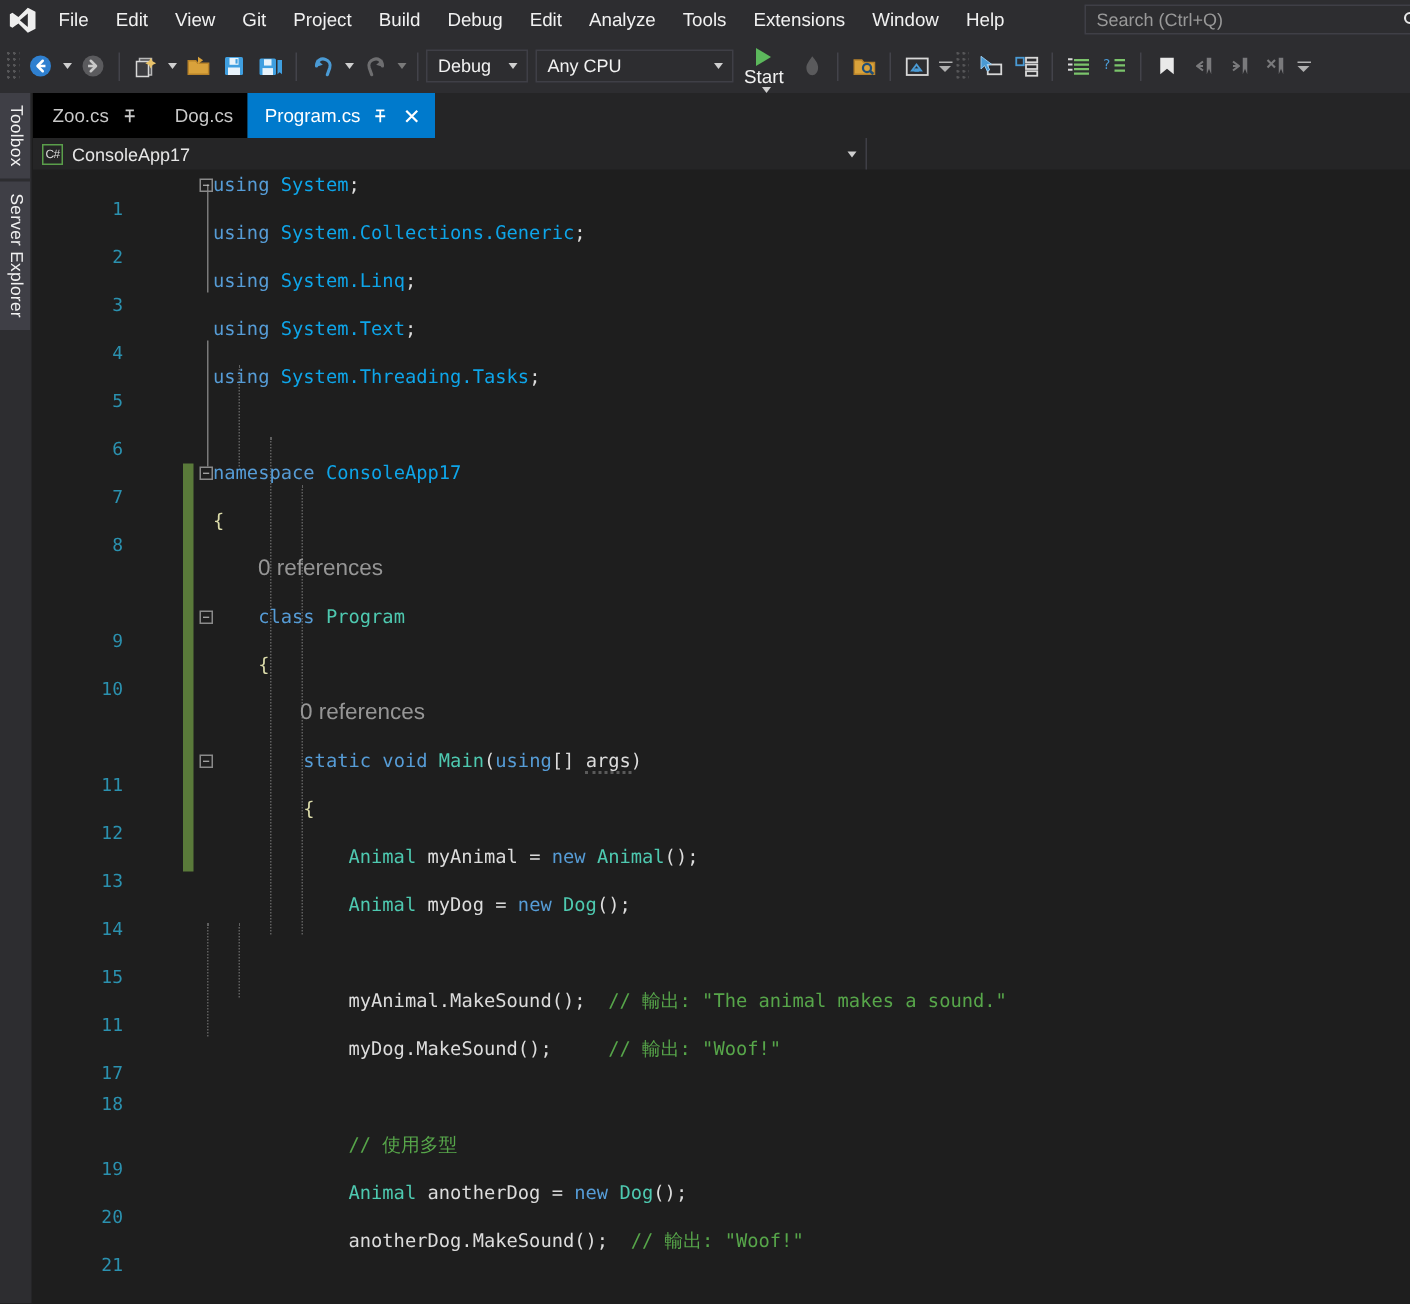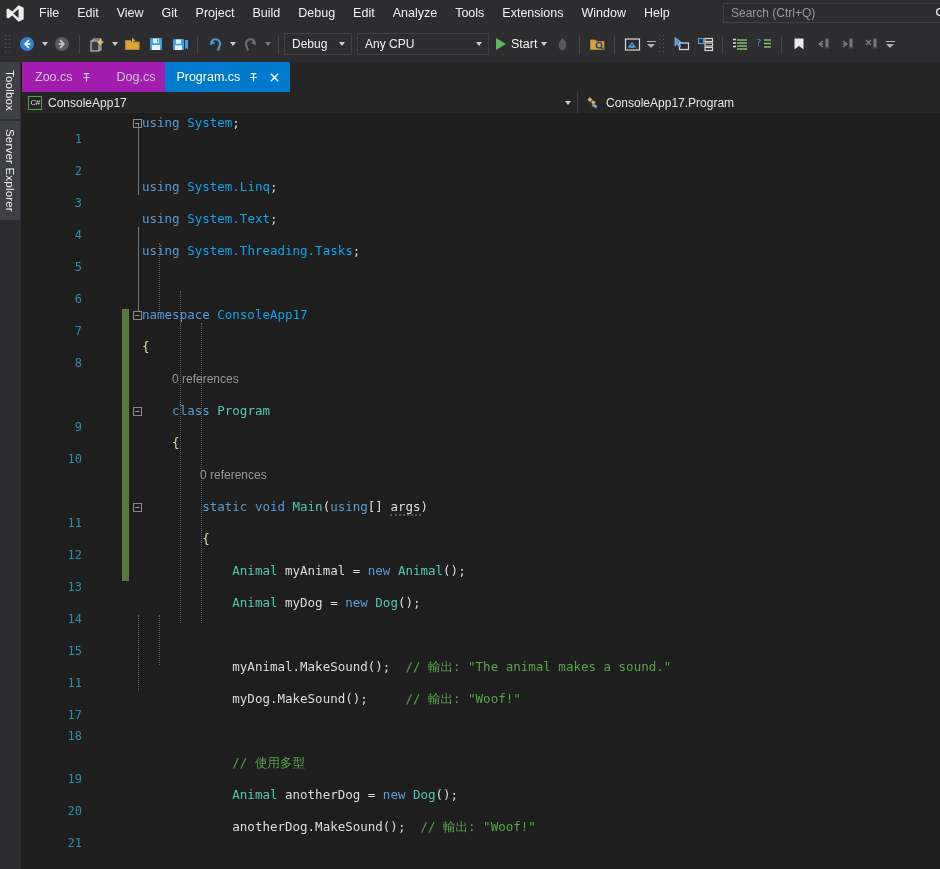--- a/index.html
+++ b/index.html
@@ -101,21 +101,21 @@
     padding-left: 7px;
   }
   .combo .combo-label { white-space: nowrap; }
   .combo .combo-arrow {
     width: 18px; display:flex; align-items:center; justify-content:center;
     margin-left: auto;
   }
   #combo-config { width: 68px; }
   #combo-platform { width: 132px; }
   #btn-start {
-    display: flex; align-items: center; height: 24px; padding: 0 3px 0 2px;
+    display: flex; align-items: center; height: 24px; padding: 0 3px 0 2px; flex-direction: column;
   }
   .start-tri {
     width: 0; height: 0;
     border-top: 6px solid transparent;
     border-bottom: 6px solid transparent;
     border-left: 10px solid #5cb85c;
     margin-right: 5px;
   }
   #start-label { font-size: 12.5px; color: #f1f1f1; margin-right: 4px; }
   .tb-overflow {
@@ -161,21 +161,21 @@
     height: 30px;
     background: #252526;
     display: flex; align-items: flex-end;
   }
   .tab {
     height: 30px;
     display: flex; align-items: center;
     padding: 0 9px 0 13px;
     font-size: 12.5px;
     color: #c8c8c8;
-    background: #a21caf;
+    background: #000000;
     white-space: nowrap;
   }
   .tab.active {
     background: #007acc;
     color: #ffffff;
     padding-left: 11px;
     padding-right: 7px;
   }
   .tab-pin, .tab-close {
     width: 17px; height: 20px;
@@ -284,21 +284,21 @@
   .kw     { color: #569cd6; }
   .type   { color: #4ec9b0; }
   .ns     { color: #0ea5e9; }
   .cmt    { color: #57a64a; }
   .brace  { color: #dcdcaa; }
   .id     { color: #dcdcdc; }
   .punct  { color: #dcdcdc; }
   .codelens {
     color: #969696;
     font-family: "Liberation Sans", sans-serif;
-    font-size: 12px;
+    font-size: 15px;
   }
   .sq {
     border-bottom: 2px dotted #5a5a5a;
     padding-bottom: 0px;
   }
 </style>
 </head>
 <body>
 
 <div id="menubar">
@@ -561,30 +561,20 @@
 </div>
 
 <div id="navbar">
   <div id="nav-left">
     <span class="icon-cs">C#</span>
     <span class="nav-text">ConsoleApp17</span>
     <span id="nav-left-arrow">
         <span class="caret-glyph"></span>
       </span>
   </div>
-  <div id="nav-right">
-    <span class="icon-method">
-      <svg width="15" height="13" viewBox="0 0 15 13">
-        <path d="M3.4 1.6 l2.6 1.6 -1.5 2.5 -2.6 -1.6z" fill="#f0c080" stroke="#c08a44" stroke-width=".7"></path>
-        <path d="M6.8 4.4 l2.6 1.6 -1.5 2.5 -2.6 -1.6z" fill="#f0c080" stroke="#c08a44" stroke-width=".7"></path>
-        <path d="M7.2 7.6 l4 2.4 -1.3 2.2 -4 -2.4z" fill="#9aa6b4" stroke="#6e7c8c" stroke-width=".7"></path>
-      </svg>
-    </span>
-    <span class="nav-text">ConsoleApp17.Program</span>
-  </div>
 </div>
 
 <div id="editor">
 
   <div id="changebar" style="top:194px; height:272px;"></div>
 
   <div class="guide solid" style="left:116px; top:8px;  height:72px;"></div>
   <div class="guide solid" style="left:116px; top:112px; height:84px;"></div>
   <div class="guide" style="left:137px; top:128px; height:68px;"></div>
   <div class="guide" style="left:158px; top:176px; height:332px;"></div>
@@ -592,20 +582,21 @@
   <div class="guide" style="left:116px; top:500px; height:76px;"></div>
   <div class="guide" style="left:179px; top:208px; height:300px;"></div>
 
   <div class="row" style="top:0px;">
     <span class="gutter-num">1</span>
     <span class="fold">−</span>
     <span class="code"><span class="kw">using</span> <span class="ns">System</span><span class="punct">;</span></span>
   </div>
   <div class="row" style="top:16px;">
     <span class="gutter-num">2</span>
+    <span class="code"><span class="kw">using</span> <span class="ns">System.Collections.Generic</span><span class="punct">;</span></span>
   </div>
   <div class="row" style="top:32px;">
     <span class="gutter-num">3</span>
     <span class="code"><span class="kw">using</span> <span class="ns">System.Linq</span><span class="punct">;</span></span>
   </div>
   <div class="row" style="top:48px;">
     <span class="gutter-num">4</span>
     <span class="code"><span class="kw">using</span> <span class="ns">System.Text</span><span class="punct">;</span></span>
   </div>
   <div class="row" style="top:64px;">

